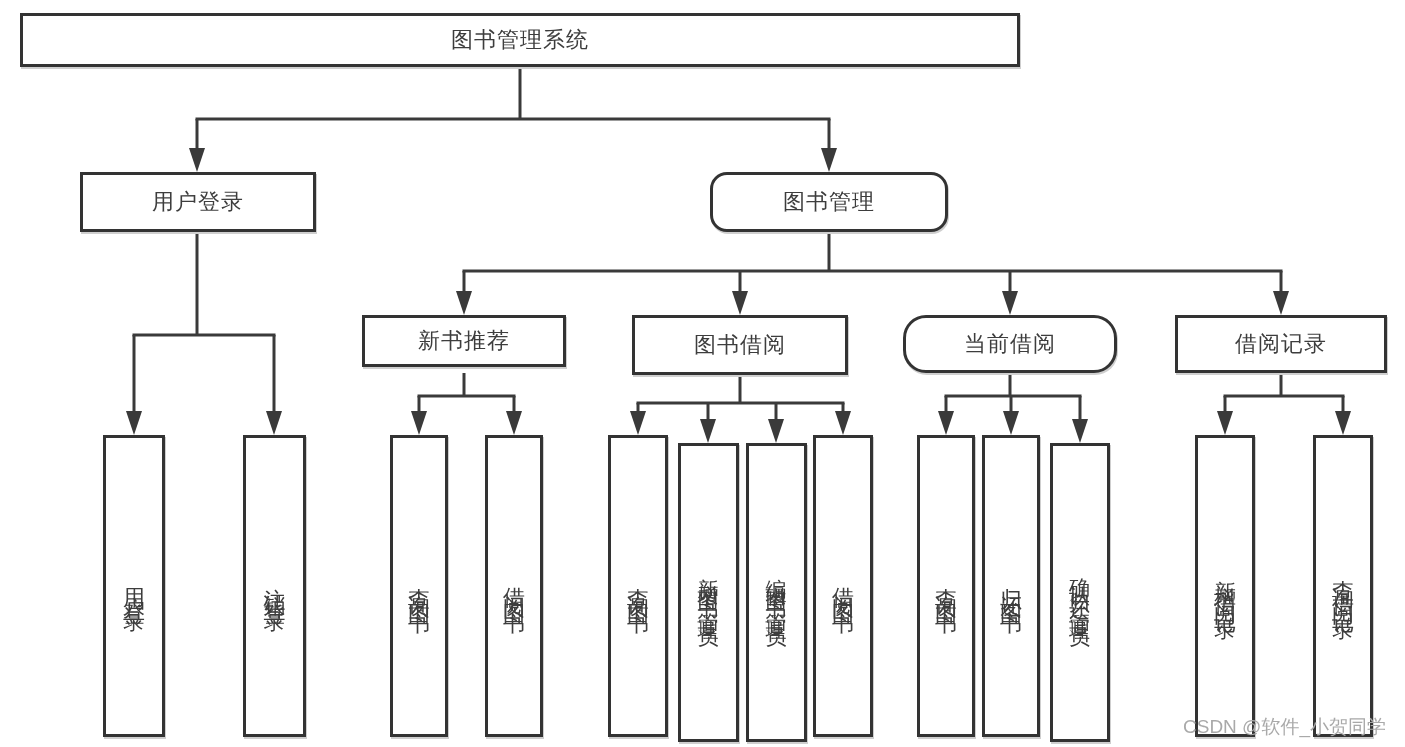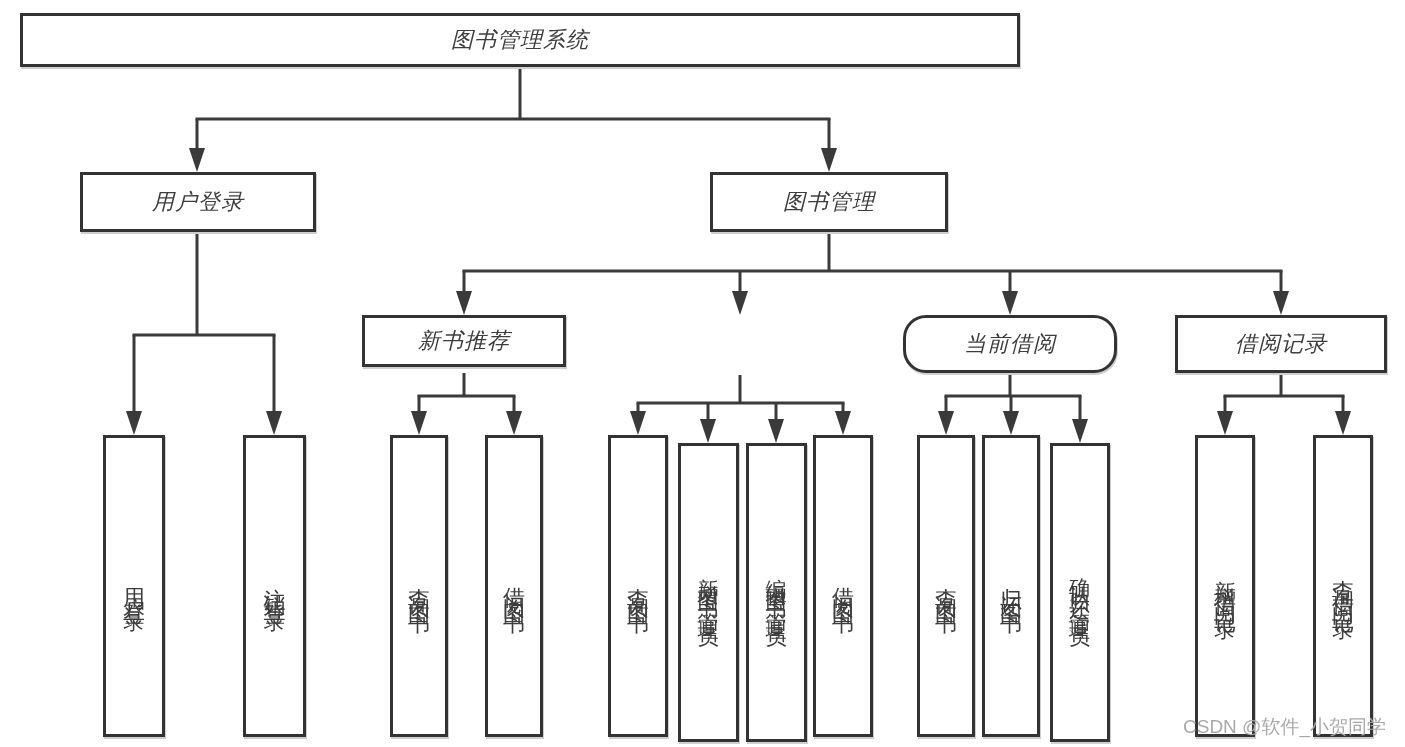--- a/index.html
+++ b/index.html
@@ -20,34 +20,33 @@
     display:flex;
     align-items:center;
     justify-content:center;
     z-index:2;
   }
   .node .hlabel{
     color:#3d3d3d;
     font-size:22px;
     letter-spacing:1px;
     white-space:nowrap;
-    font-style:italic;
   }
   .leaf .vlabel{
     writing-mode:vertical-rl;
     text-orientation:mixed;
     color:#3d3d3d;
     font-size:22px;
     line-height:1;
     letter-spacing:8px;
   }
   
   #n-root{left:20px;top:13px;width:1000px;height:54px;}
   #n-user-login{left:80px;top:172px;width:236px;height:60px;}
-  #n-book-mgmt{left:710px;top:172px;width:238px;height:60px;}
+  #n-book-mgmt{left:710px;top:172px;width:238px;height:60px;border-radius:17px;}
   #n-new-book{left:362px;top:315px;width:204px;height:52px;}
   #n-book-borrow{left:632px;top:315px;width:216px;height:60px;}
   #n-cur-borrow{left:903px;top:315px;width:214px;height:58px;border-radius:23px;}
   #n-borrow-rec{left:1175px;top:315px;width:212px;height:58px;}
   
   #lf-a1{left:103px;top:435px;width:62px;height:302px;}
   #lf-a2{left:243px;top:435px;width:63px;height:302px;}
   #lf-b1{left:390px;top:435px;width:58px;height:302px;}
   #lf-b2{left:485px;top:435px;width:58px;height:302px;}
   #lf-c1{left:608px;top:435px;width:60px;height:302px;}
@@ -145,20 +144,23 @@
   <div class="node" id="n-user-login">
     <span class="hlabel">用户登录</span>
   </div>
   <div class="node" id="n-book-mgmt">
     <span class="hlabel">图书管理</span>
   </div>
 
   <div class="node" id="n-new-book">
     <span class="hlabel">新书推荐</span>
   </div>
+  <div class="node" id="n-book-borrow">
+    <span class="hlabel">图书借阅</span>
+  </div>
   <div class="node" id="n-cur-borrow">
     <span class="hlabel">当前借阅</span>
   </div>
   <div class="node" id="n-borrow-rec">
     <span class="hlabel">借阅记录</span>
   </div>
 
   <div class="leaf" id="lf-a1">
     <span class="vlabel">用户登录</span>
   </div>

